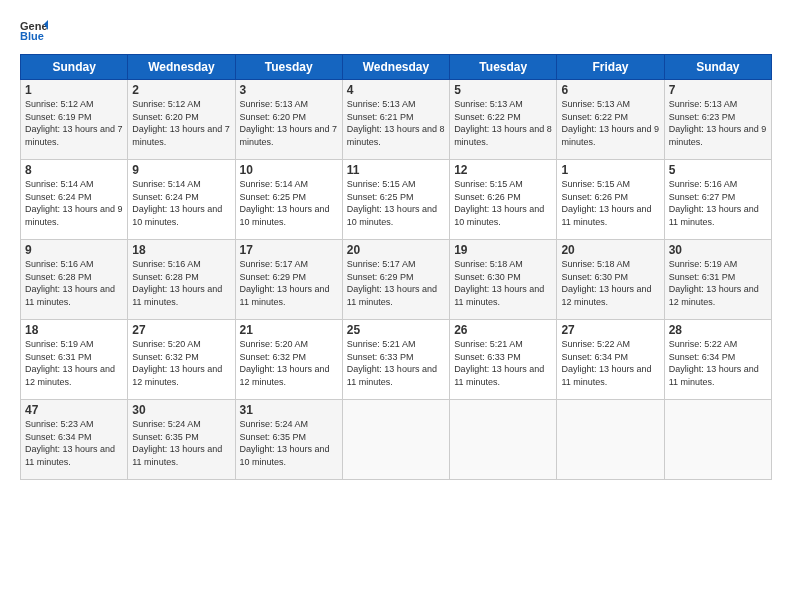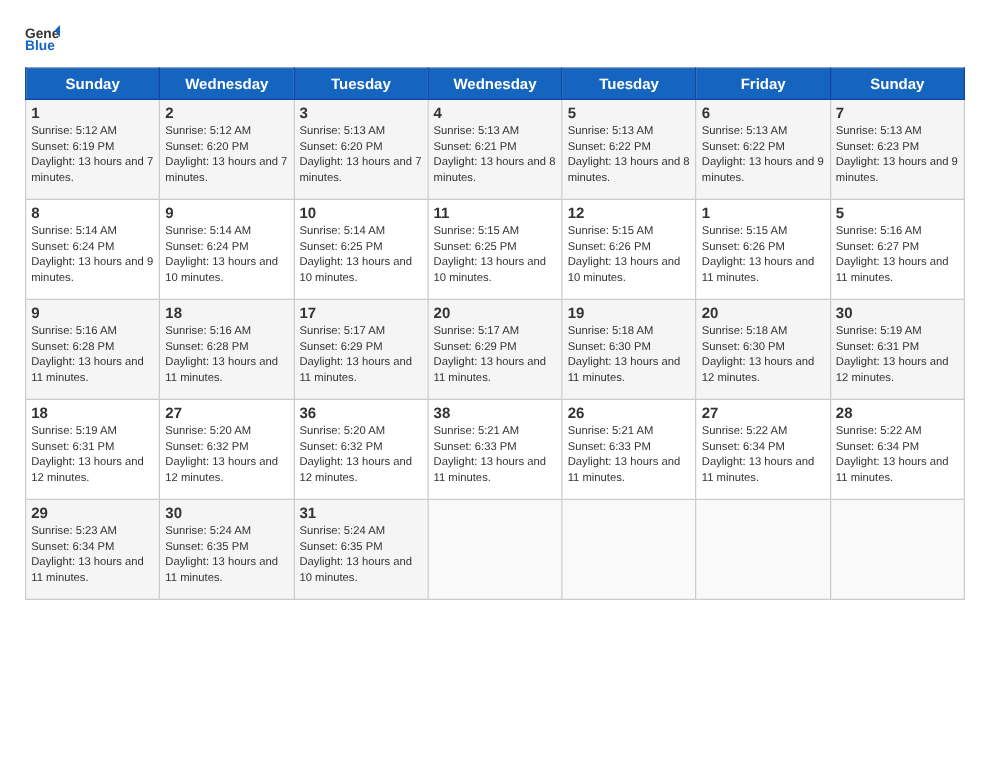--- a/index.html
+++ b/index.html
@@ -145,28 +145,28 @@
           <td><span class="day-num">18</span><span class="day-info">Sunrise: 5:16 AM<br>Sunset: 6:28 PM<br>Daylight: 13 hours and 11 minutes.</span></td>
           <td><span class="day-num">17</span><span class="day-info">Sunrise: 5:17 AM<br>Sunset: 6:29 PM<br>Daylight: 13 hours and 11 minutes.</span></td>
           <td><span class="day-num">20</span><span class="day-info">Sunrise: 5:17 AM<br>Sunset: 6:29 PM<br>Daylight: 13 hours and 11 minutes.</span></td>
           <td><span class="day-num">19</span><span class="day-info">Sunrise: 5:18 AM<br>Sunset: 6:30 PM<br>Daylight: 13 hours and 11 minutes.</span></td>
           <td><span class="day-num">20</span><span class="day-info">Sunrise: 5:18 AM<br>Sunset: 6:30 PM<br>Daylight: 13 hours and 12 minutes.</span></td>
           <td><span class="day-num">30</span><span class="day-info">Sunrise: 5:19 AM<br>Sunset: 6:31 PM<br>Daylight: 13 hours and 12 minutes.</span></td>
         </tr>
         <tr>
           <td><span class="day-num">18</span><span class="day-info">Sunrise: 5:19 AM<br>Sunset: 6:31 PM<br>Daylight: 13 hours and 12 minutes.</span></td>
           <td><span class="day-num">27</span><span class="day-info">Sunrise: 5:20 AM<br>Sunset: 6:32 PM<br>Daylight: 13 hours and 12 minutes.</span></td>
-          <td><span class="day-num">36</span><span class="day-info">Sunrise: 5:20 AM<br>Sunset: 6:32 PM<br>Daylight: 13 hours and 12 minutes.</span></td>
-          <td><span class="day-num">38</span><span class="day-info">Sunrise: 5:21 AM<br>Sunset: 6:33 PM<br>Daylight: 13 hours and 11 minutes.</span></td>
+          <td><span class="day-num">21</span><span class="day-info">Sunrise: 5:20 AM<br>Sunset: 6:32 PM<br>Daylight: 13 hours and 12 minutes.</span></td>
+          <td><span class="day-num">25</span><span class="day-info">Sunrise: 5:21 AM<br>Sunset: 6:33 PM<br>Daylight: 13 hours and 11 minutes.</span></td>
           <td><span class="day-num">26</span><span class="day-info">Sunrise: 5:21 AM<br>Sunset: 6:33 PM<br>Daylight: 13 hours and 11 minutes.</span></td>
           <td><span class="day-num">27</span><span class="day-info">Sunrise: 5:22 AM<br>Sunset: 6:34 PM<br>Daylight: 13 hours and 11 minutes.</span></td>
           <td><span class="day-num">28</span><span class="day-info">Sunrise: 5:22 AM<br>Sunset: 6:34 PM<br>Daylight: 13 hours and 11 minutes.</span></td>
         </tr>
         <tr>
-          <td><span class="day-num">29</span><span class="day-info">Sunrise: 5:23 AM<br>Sunset: 6:34 PM<br>Daylight: 13 hours and 11 minutes.</span></td>
+          <td><span class="day-num">47</span><span class="day-info">Sunrise: 5:23 AM<br>Sunset: 6:34 PM<br>Daylight: 13 hours and 11 minutes.</span></td>
           <td><span class="day-num">30</span><span class="day-info">Sunrise: 5:24 AM<br>Sunset: 6:35 PM<br>Daylight: 13 hours and 11 minutes.</span></td>
           <td><span class="day-num">31</span><span class="day-info">Sunrise: 5:24 AM<br>Sunset: 6:35 PM<br>Daylight: 13 hours and 10 minutes.</span></td>
           <td class="empty-cell"></td>
           <td class="empty-cell"></td>
           <td class="empty-cell"></td>
           <td class="empty-cell"></td>
         </tr>
       </tbody>
   </table>
 </div>

